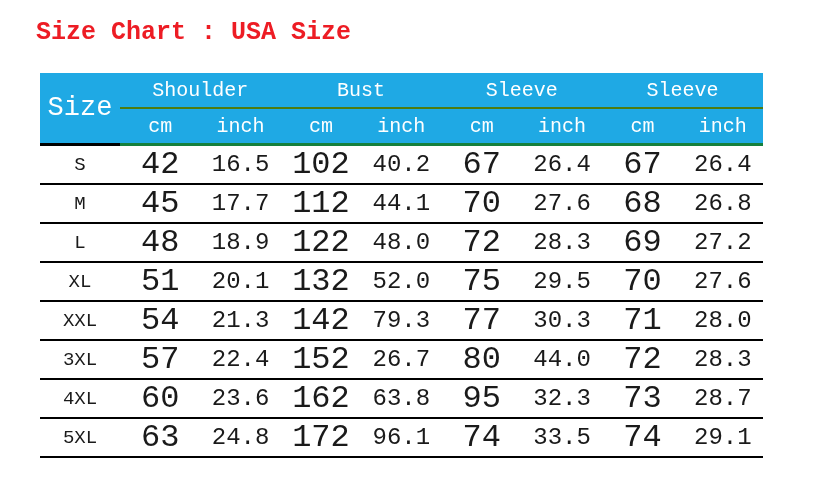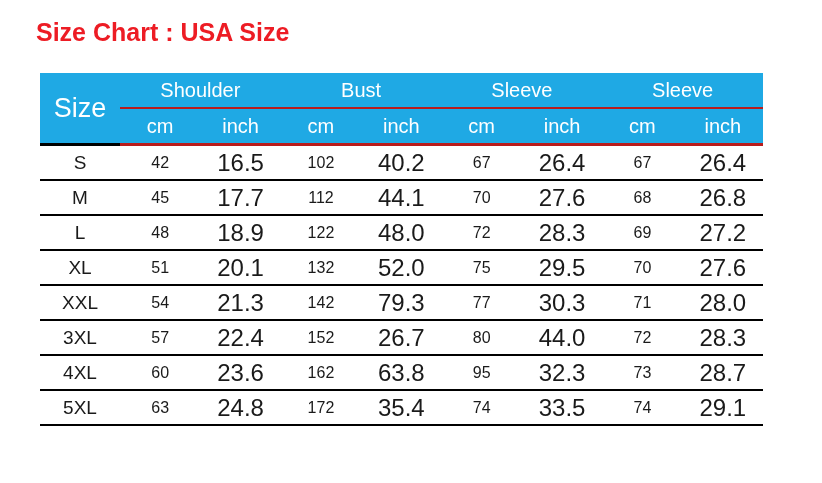--- a/index.html
+++ b/index.html
@@ -7,20 +7,21 @@
     padding: 0;
     background: #ffffff;
     font-family: "Liberation Sans", sans-serif;
   }
   .page {
     position: relative;
     width: 822px;
     height: 483px;
     background: #ffffff;
     overflow: hidden;
+    font-family: Liberation Mono, monospace;
   }
   .page-title {
     position: absolute;
     left: 36px;
     top: 18px;
     margin: 0;
     font-size: 25px;
     font-weight: 700;
     color: #ED1C24;
     letter-spacing: 0px;
@@ -45,33 +46,33 @@
     color: #ffffff;
     font-weight: 400;
     font-size: 20px;
   }
   th.corner {
     border-bottom: 3px solid #000000;
     font-size: 27px;
   }
   th.group {
     height: 34px;
-    border-bottom: 2px solid #b91c1c;
+    border-bottom: 2px solid #4d7c0f;
   }
   th.unit {
     height: 34px;
-    border-bottom: 3px solid #b91c1c;
+    border-bottom: 3px solid #15803d;
   }
   tbody td {
     height: 33px;
     border-bottom: 2px solid #000000;
     color: #1a1a1a;
   }
   td.size-label { font-size: 19px; }
-  td.cm   { font-size: 16px; }
+  td.cm   { font-size: 32px; }
   td.inch { font-size: 24px; }
 </style>
 </head>
 <body>
 
 <div class="page">
 
   <h1 class="page-title">Size Chart : USA Size</h1>
 
   <table class="size-chart">
@@ -181,21 +182,21 @@
         <td class="cm">95</td>
         <td class="inch">32.3</td>
         <td class="cm">73</td>
         <td class="inch">28.7</td>
       </tr>
       <tr>
         <td class="size-label">5XL</td>
         <td class="cm">63</td>
         <td class="inch">24.8</td>
         <td class="cm">172</td>
-        <td class="inch">35.4</td>
+        <td class="inch">96.1</td>
         <td class="cm">74</td>
         <td class="inch">33.5</td>
         <td class="cm">74</td>
         <td class="inch">29.1</td>
       </tr>
     </tbody>
   </table>
 
 </div>
 

